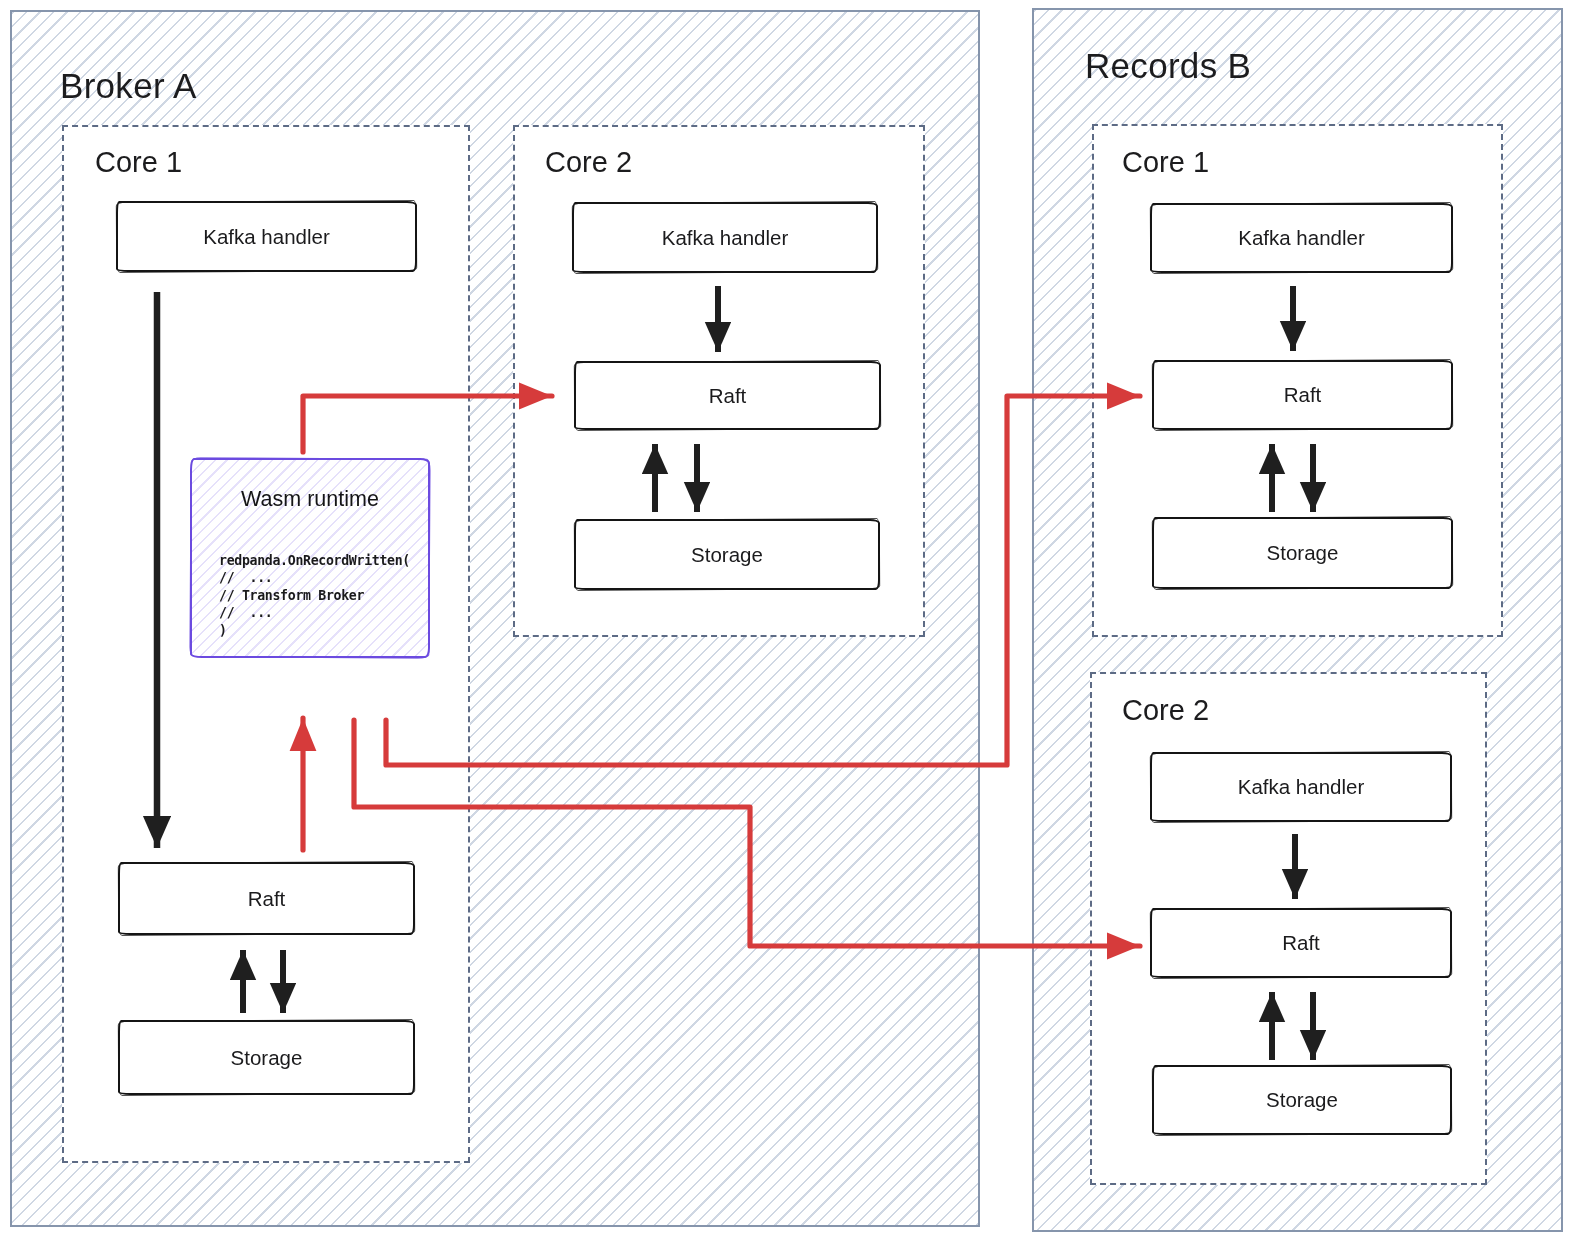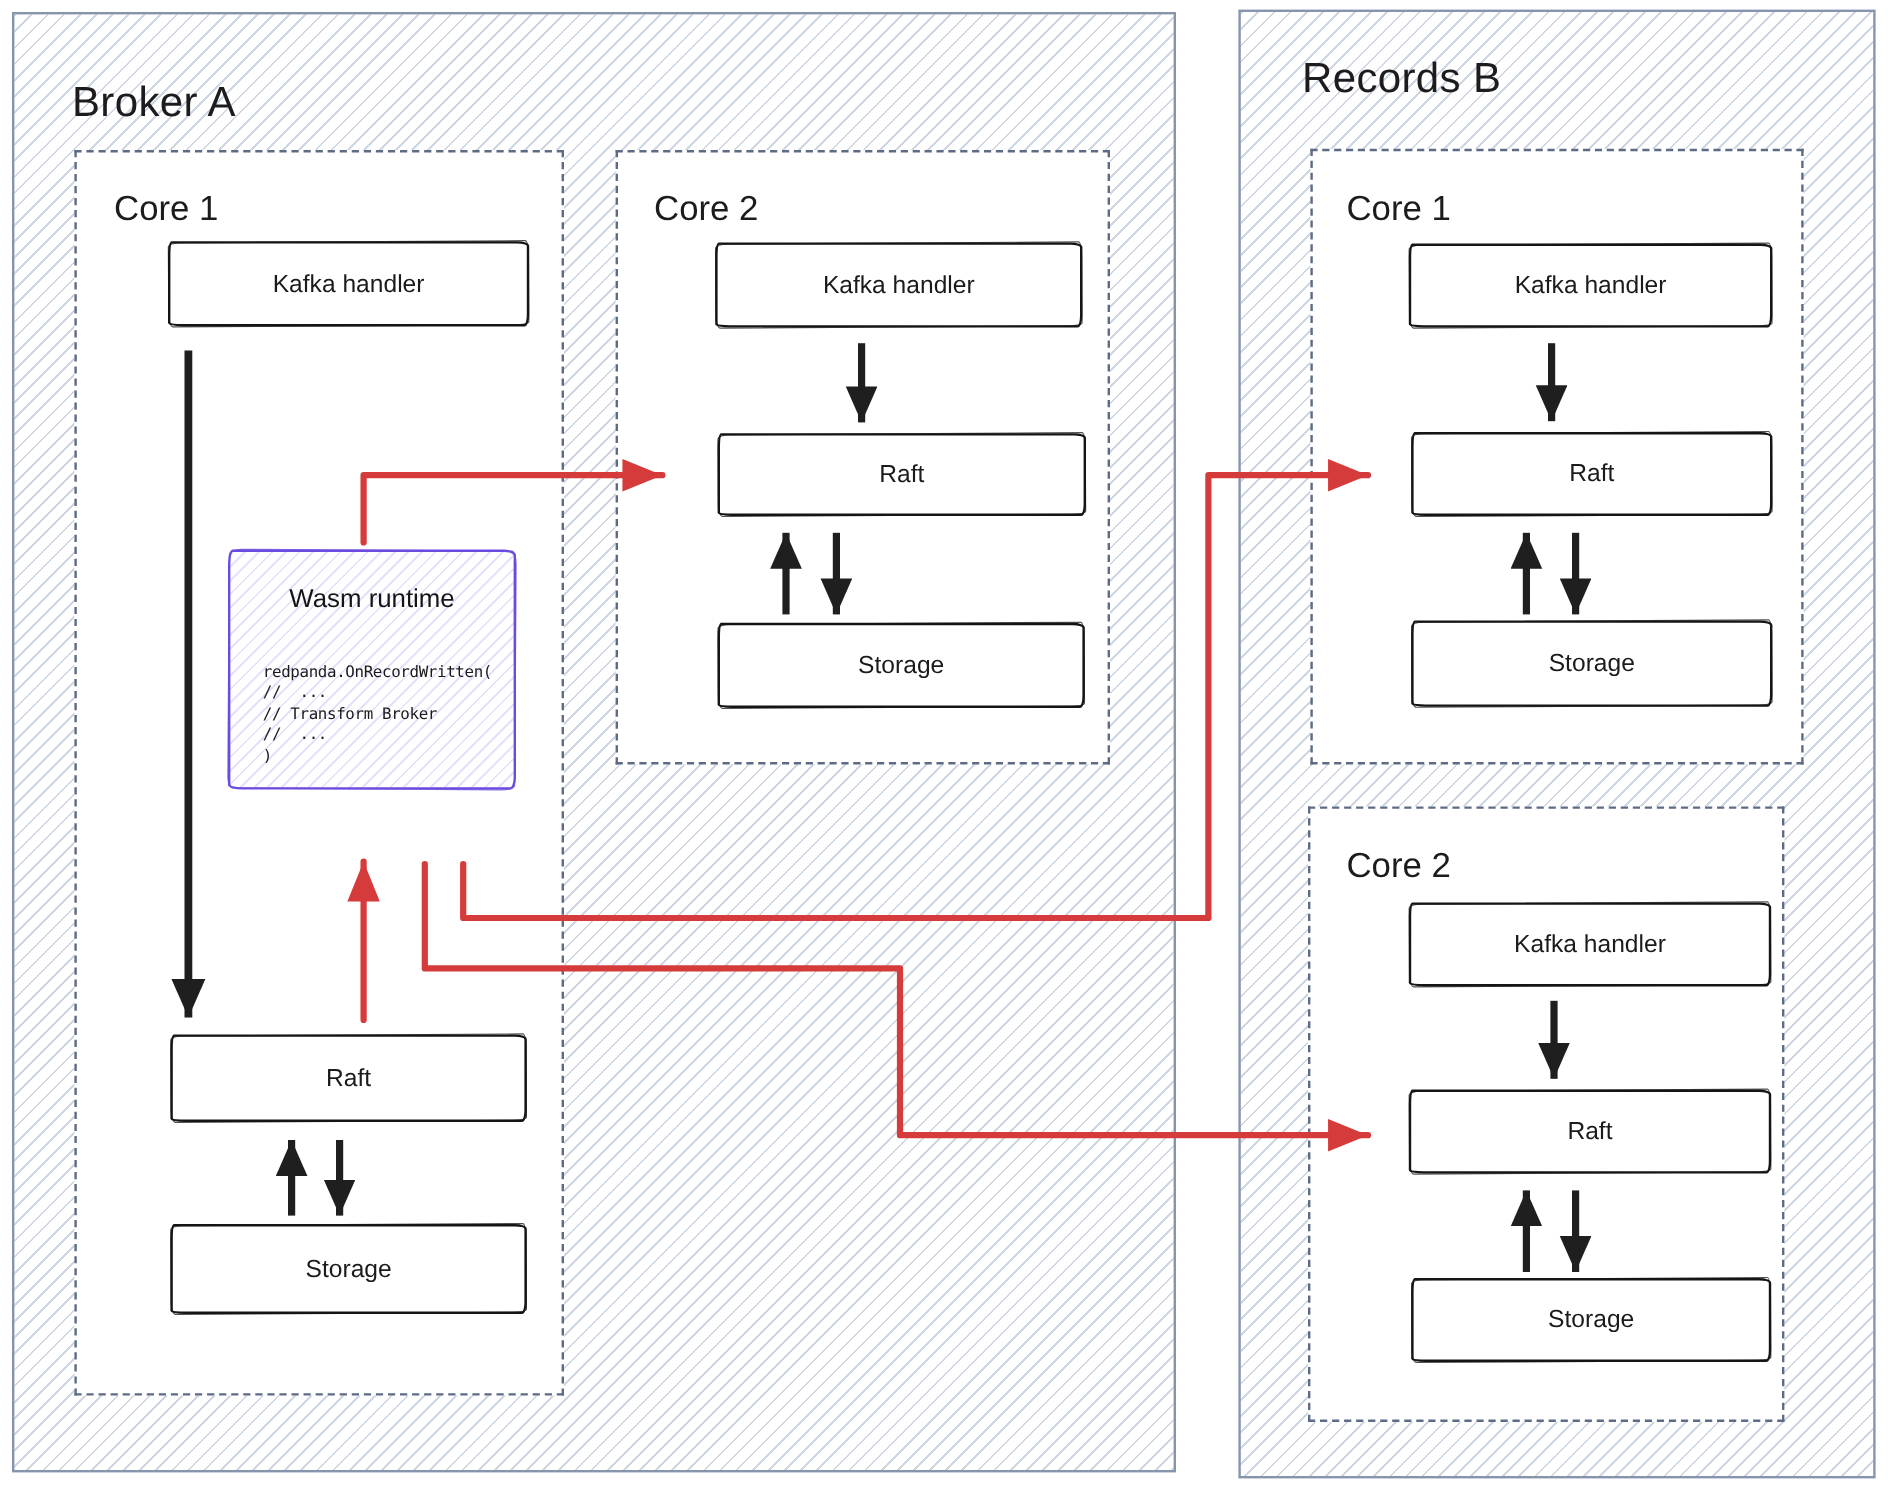--- a/index.html
+++ b/index.html
@@ -10,28 +10,28 @@
   
   .broker{
     position:absolute;background-color:#fff;border:2.5px solid #8695ac;box-sizing:border-box;
     background-image:repeating-linear-gradient(135deg,#cfd7e3 0px,#cfd7e3 1.6px,transparent 1.6px,transparent 9.5px);
   }
   .broker-title{position:absolute;font-size:35px;letter-spacing:.3px;color:#1c1c1e;}
   
   .core{
     position:absolute;background:#ffffff;border:2.5px dashed #5d6b85;box-sizing:border-box;
   }
-  .core-title{position:absolute;font-size:29px;color:#1c1c1e;margin-top:12px;}
+  .core-title{position:absolute;font-size:29px;color:#1c1c1e;}
   
   .node{
     position:absolute;background:#ffffff;box-sizing:border-box;
     border:2.6px solid #151515;
     border-radius:3px 10px 4px 12px / 12px 4px 10px 3px;
     display:flex;align-items:center;justify-content:center;
-    font-size:20.5px;color:#1b1b1d;margin-left:24px;
+    font-size:20.5px;color:#1b1b1d;
   }
   .node::before{
     content:"";position:absolute;inset:-2px;pointer-events:none;
     border:1.7px solid rgba(21,21,21,.75);
     border-radius:10px 3px 12px 4px / 4px 12px 3px 10px;
     transform:rotate(-.35deg);
   }
   
   .wasm{
     position:absolute;box-sizing:border-box;
@@ -46,21 +46,21 @@
     border-radius:10px 4px 12px 5px / 5px 12px 4px 10px;
     transform:rotate(.4deg);
   }
   .wasm-title{
     position:absolute;left:0;right:0;top:27px;text-align:center;
     font-size:21.5px;color:#151517;
   }
   .wasm-code{
     position:absolute;left:27px;top:92px;
     font-family:"DejaVu Sans Mono", monospace;
-    font-size:13.2px;font-weight:normal;line-height:17.4px;
+    font-size:13.2px;font-weight:bold;line-height:17.4px;
     color:#1a1a1c;letter-spacing:-.3px;
   }
   .wasm-code div{white-space:pre;}
   
   svg.overlay{position:absolute;left:0;top:0;pointer-events:none;}
 </style>
 </head>
 <body>
 
 <div class="canvas">

